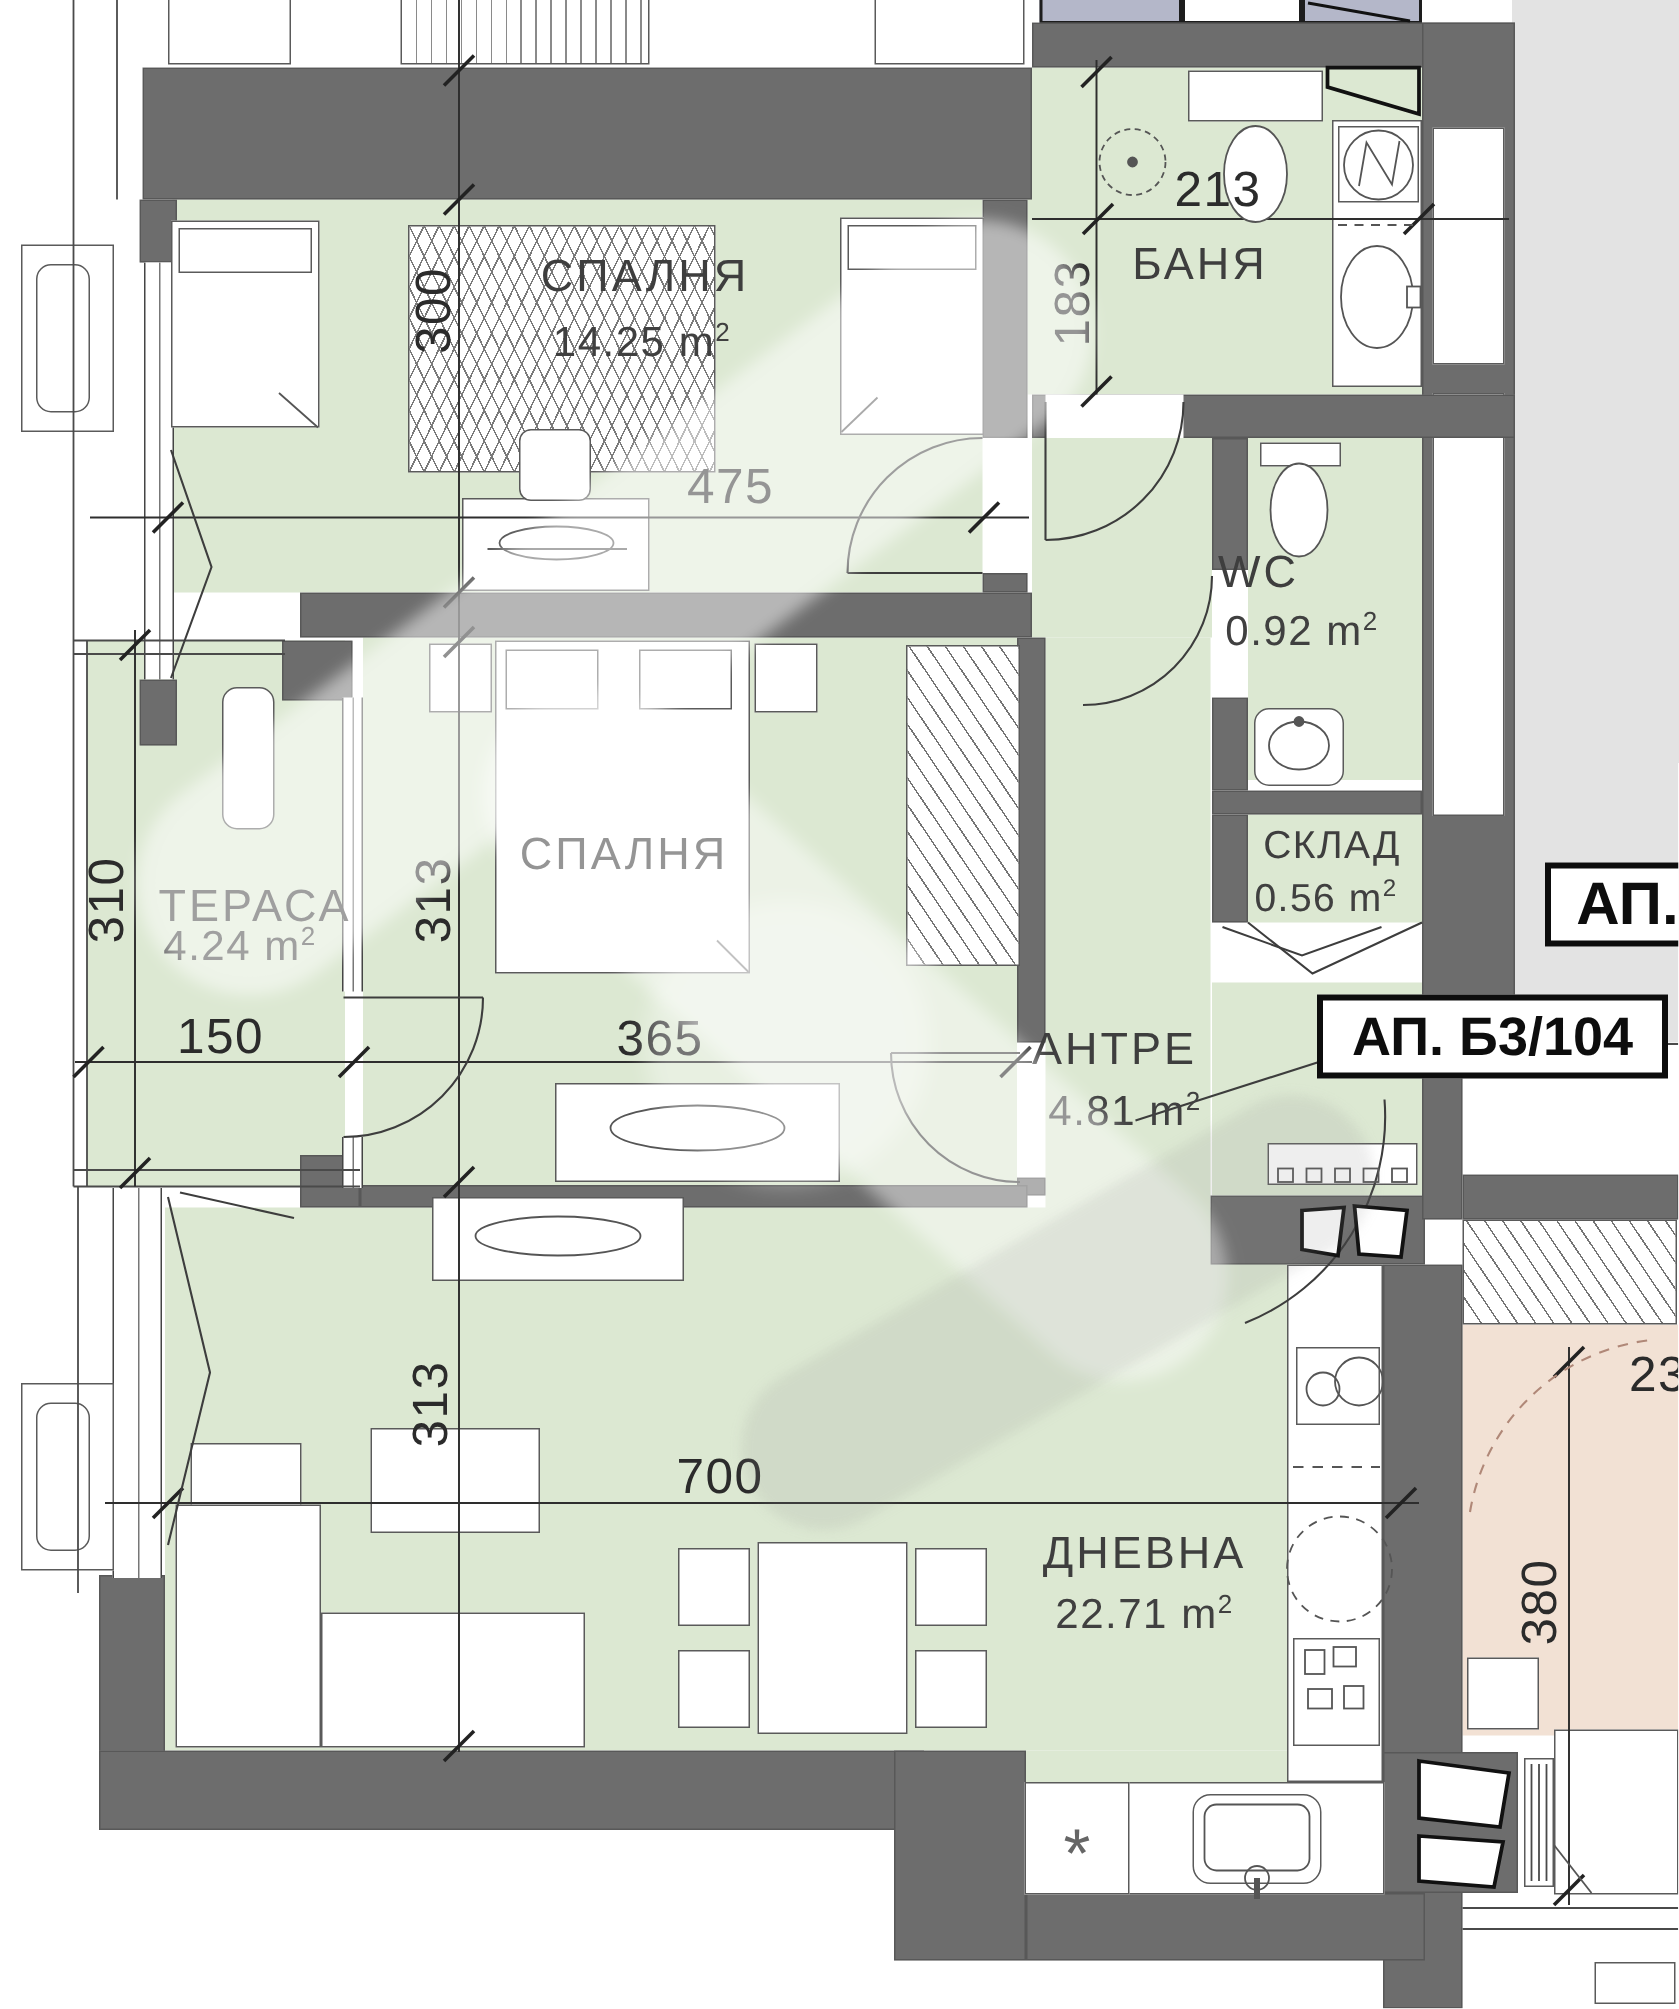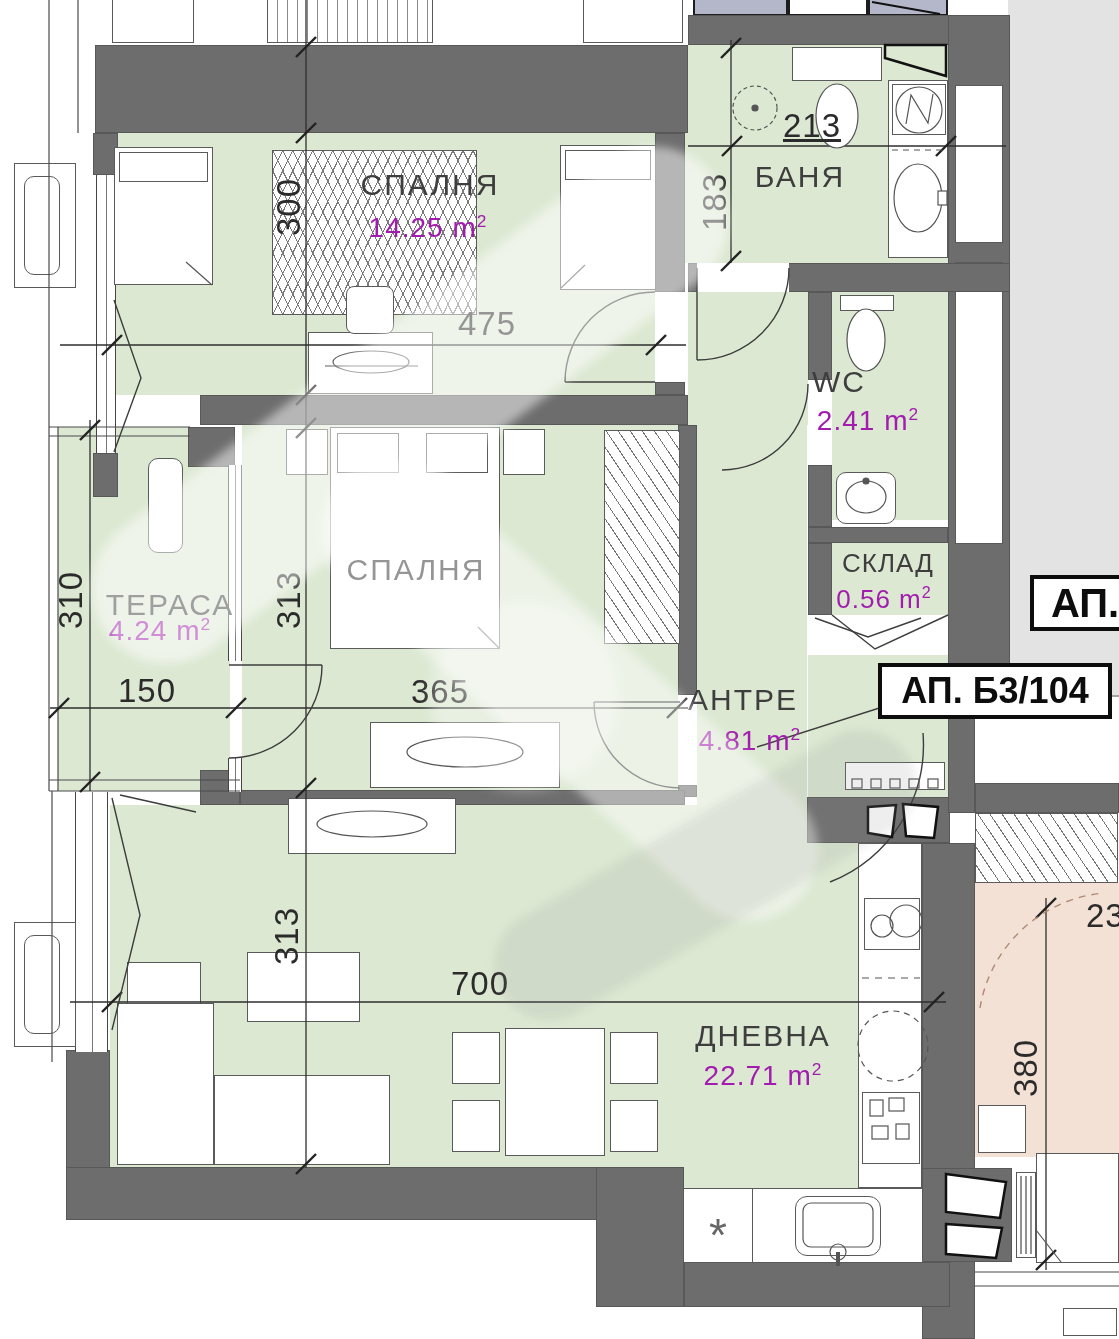--- a/index.html
+++ b/index.html
@@ -9,21 +9,21 @@
   .wall{position:absolute;background:#6d6d6d;box-shadow:inset 0 0 0 1px rgba(40,40,40,.30);}
   .gap{position:absolute;background:#fff;}
   .furn{position:absolute;background:#fff;border:1px solid #5a5a5a;box-sizing:border-box;}
   .winv{position:absolute;background:#fff;border-left:1.5px solid #444;border-right:1.5px solid #444;box-sizing:border-box;}
   .winv:after{content:"";position:absolute;left:50%;top:0;bottom:0;width:1px;background:#777;}
   .hatch-zig{background-image:repeating-linear-gradient(64deg,rgba(255,255,255,0) 0 8px,#7a7a7a 8px 9px),repeating-linear-gradient(116deg,rgba(255,255,255,0) 0 8px,#7a7a7a 8px 9px);}
   .hatch-slash{background-image:repeating-linear-gradient(56deg,rgba(255,255,255,0) 0 9px,#757575 9px 10px);}
   .hatch-vert{background-image:repeating-linear-gradient(90deg,rgba(255,255,255,0) 0 9px,#8a8a8a 9px 10px);}
   .lav{position:absolute;background:#b4b7c9;border:2px solid #1d1d1d;box-sizing:border-box;}
   .rlabel{position:absolute;text-align:center;color:#3e3e3e;letter-spacing:2px;font-size:30px;white-space:nowrap;}
-  .ralabel{position:absolute;text-align:center;color:#a21caf;letter-spacing:1px;font-size:28px;white-space:nowrap;}
+  .ralabel{position:absolute;text-align:center;color:#404040;letter-spacing:1px;font-size:28px;white-space:nowrap;}
   .ralabel sup{font-size:62%;}
   .dim{position:absolute;text-align:center;color:#2b2b2b;font-size:33px;letter-spacing:1px;white-space:nowrap;height:40px;line-height:40px;}
   .rot{transform:rotate(-90deg);}
   .badge{position:absolute;background:#fff;border:4px solid #0d0d0d;box-sizing:border-box;color:#0d0d0d;font-weight:bold;display:flex;align-items:center;justify-content:center;white-space:nowrap;}
   .wm{position:absolute;pointer-events:none;}
   svg{position:absolute;left:0;top:0;}
 </style>
 </head>
 <body>
 
@@ -267,39 +267,39 @@
       <path d="M946 1224 L1002 1228 L996 1258 L946 1254 Z" fill="#fff"></path>
     </g>
   </svg>
 
   <div class="rlabel" style="left:330px;top:168px;width:200px;">СПАЛНЯ</div>
   <div class="ralabel" style="left:328px;top:211px;width:200px;"><span>14.25</span> <span>m</span><sup>2</sup></div>
 
   <div class="rlabel" style="left:720px;top:160px;width:160px;">БАНЯ</div>
 
   <div class="rlabel" style="left:789px;top:365px;width:100px;">WC</div>
-  <div class="ralabel" style="left:788px;top:404px;width:160px;"><span>2.41</span> <span>m</span><sup>2</sup></div>
+  <div class="ralabel" style="left:788px;top:404px;width:160px;"><span>0.92</span> <span>m</span><sup>2</sup></div>
 
   <div class="rlabel" style="left:808px;top:548px;width:160px;font-size:26px;letter-spacing:1px;">СКЛАД</div>
   <div class="ralabel" style="left:804px;top:583px;width:160px;font-size:26px;"><span>0.56</span> <span>m</span><sup>2</sup></div>
 
   <div class="rlabel" style="left:60px;top:588px;width:220px;">ТЕРАСА</div>
   <div class="ralabel" style="left:70px;top:614px;width:180px;"><span>4.24</span> <span>m</span><sup>2</sup></div>
 
   <div class="rlabel" style="left:316px;top:553px;width:200px;">СПАЛНЯ</div>
 
   <div class="rlabel" style="left:653px;top:683px;width:180px;">АНТРЕ</div>
   <div class="ralabel" style="left:660px;top:724px;width:180px;"><span>4.81</span> <span>m</span><sup>2</sup></div>
 
   <div class="rlabel" style="left:663px;top:1019px;width:200px;">ДНЕВНА</div>
   <div class="ralabel" style="left:663px;top:1059px;width:200px;"><span>22.71</span> <span>m</span><sup>2</sup></div>
 
   <div class="dim rot" style="left:229px;top:187px;width:120px;">300</div>
   <div class="dim" style="left:427px;top:304px;width:120px;">475</div>
-  <div class="dim" style="left:752px;top:106px;width:120px;text-decoration:underline;">213</div>
+  <div class="dim" style="left:752px;top:106px;width:120px;">213</div>
   <div class="dim rot" style="left:655px;top:182px;width:120px;">183</div>
   <div class="dim rot" style="left:11px;top:580px;width:120px;">310</div>
   <div class="dim" style="left:97px;top:671px;width:100px;">150</div>
   <div class="dim rot" style="left:229px;top:580px;width:120px;">313</div>
   <div class="dim" style="left:380px;top:672px;width:120px;">365</div>
   <div class="dim rot" style="left:227px;top:916px;width:120px;">313</div>
   <div class="dim" style="left:420px;top:964px;width:120px;">700</div>
   <div class="dim rot" style="left:966px;top:1048px;width:120px;">380</div>
   <div class="dim" style="left:1086px;top:896px;width:33px;overflow:hidden;text-align:left;">23</div>
 

